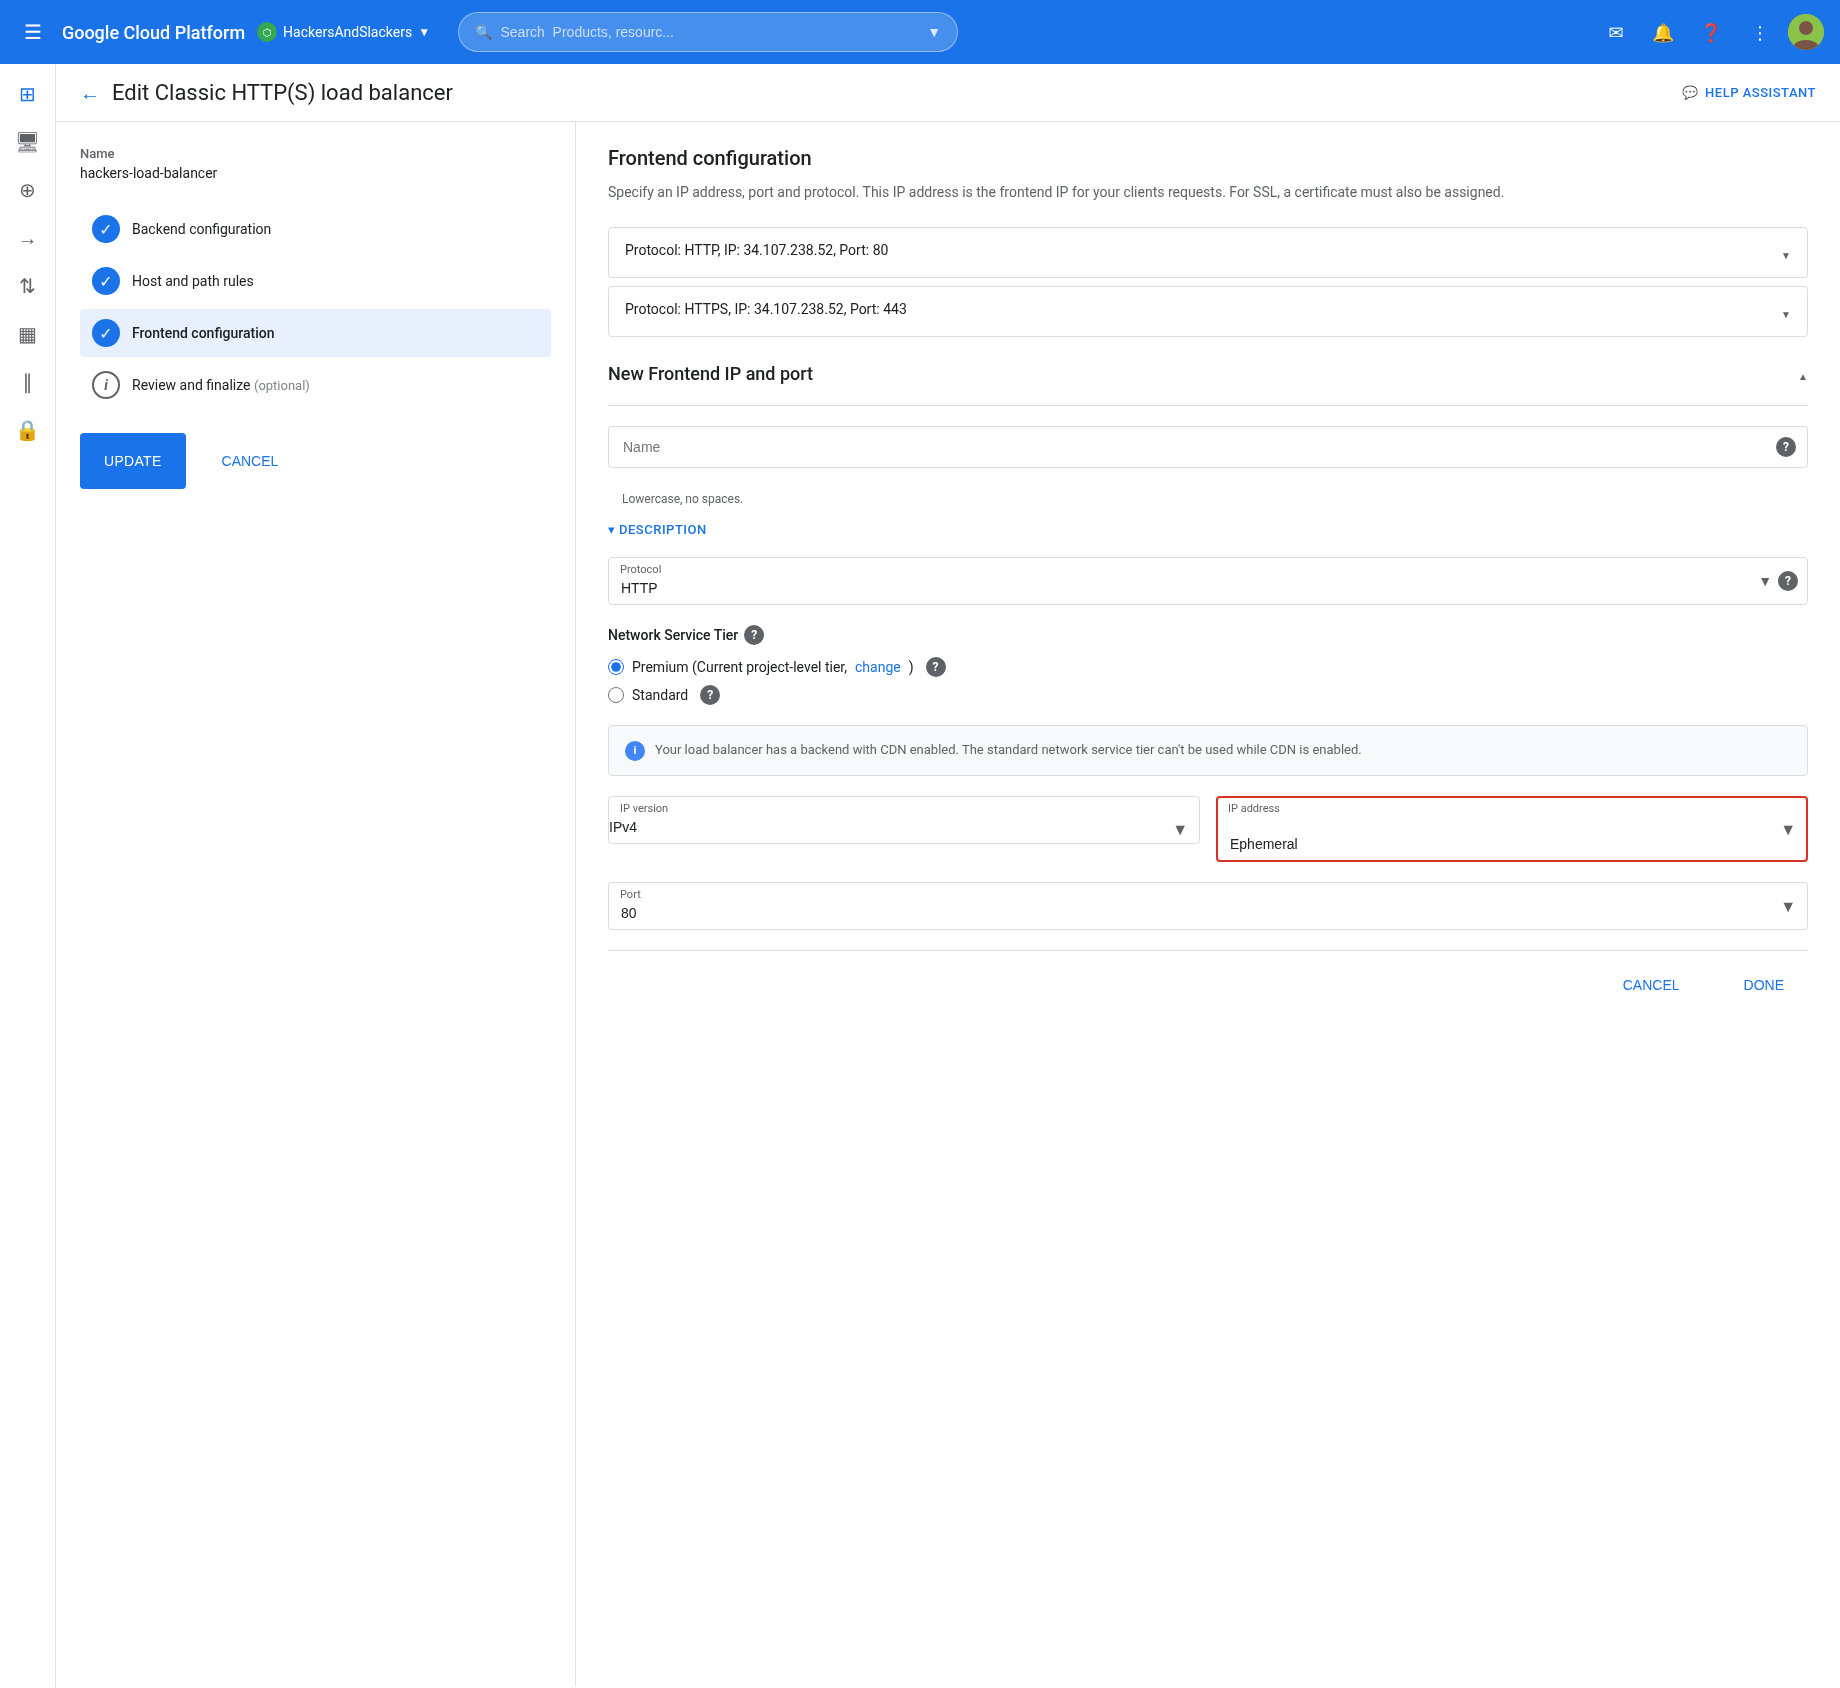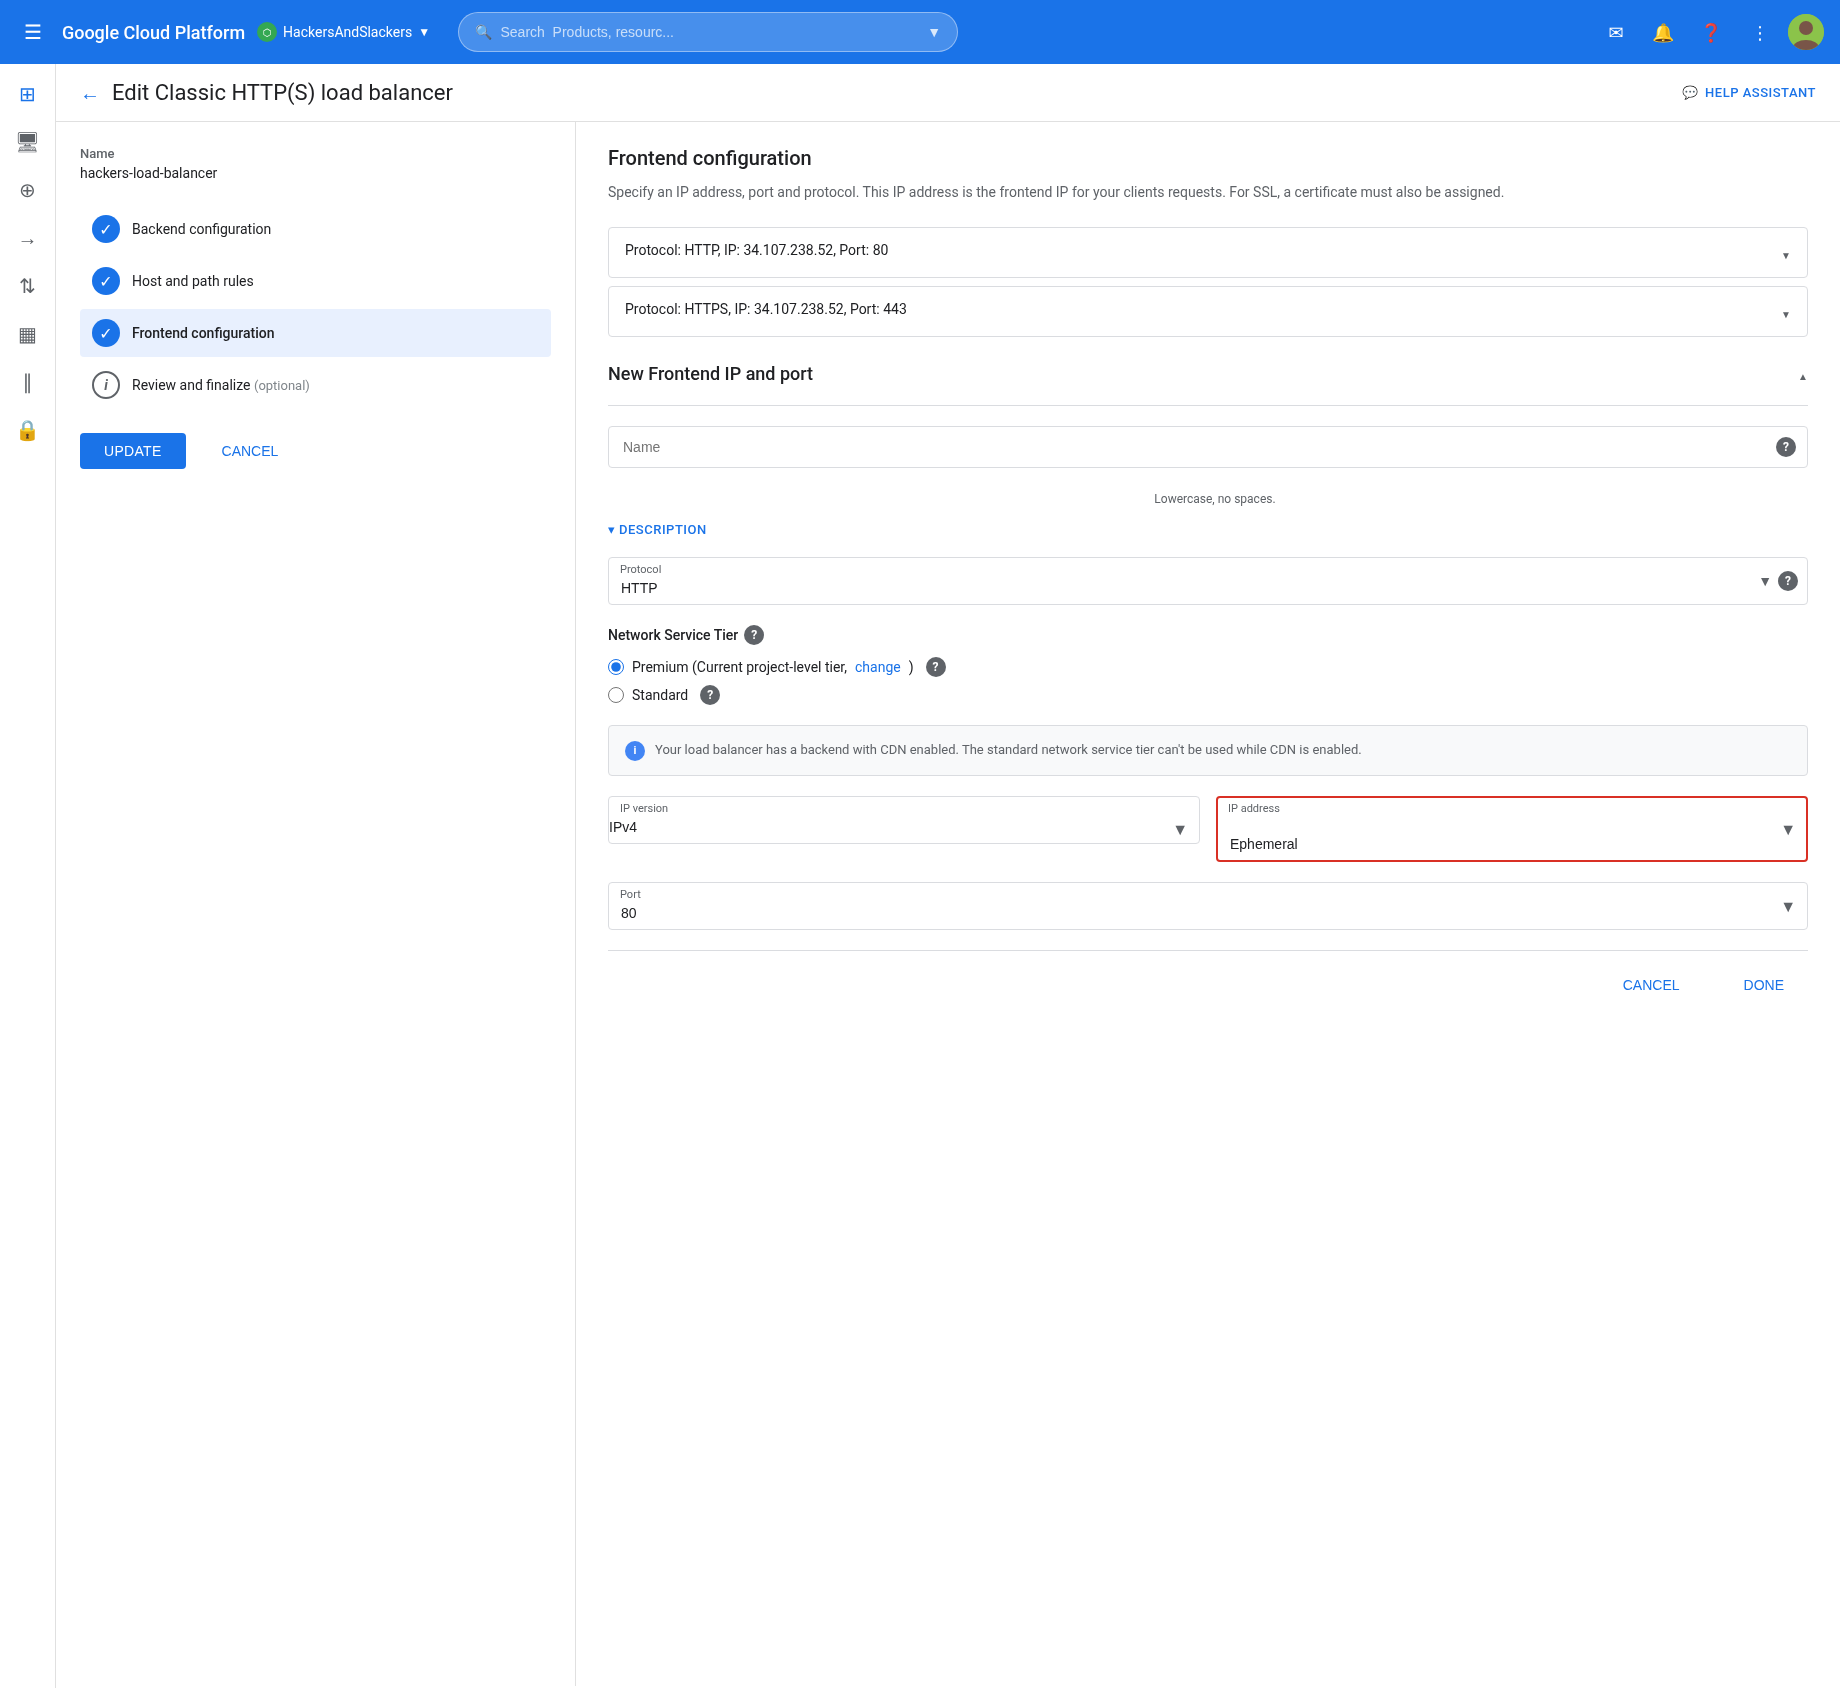--- a/index.html
+++ b/index.html
@@ -63,21 +63,21 @@
     .step-item.active { background: #e8f0fe; }
     .step-circle { width: 28px; height: 28px; border-radius: 50%; background: #1a73e8; display: flex; align-items: center; justify-content: center; flex-shrink: 0; }
     .step-circle-check { color: white; font-size: 16px; }
     .step-circle-info { width: 28px; height: 28px; border-radius: 50%; border: 2px solid #5f6368; display: flex; align-items: center; justify-content: center; flex-shrink: 0; color: #5f6368; font-style: italic; font-weight: bold; font-size: 14px; }
     .step-label { font-size: 14px; color: #202124; }
     .step-label.active { font-weight: 500; }
     .step-optional { color: #80868b; font-size: 13px; }
 
     .action-buttons { display: flex; gap: 12px; margin-top: 24px; }
     .btn-update {
-      background: #1a73e8; color: white; border: none; padding: 10px 24px;
+      background: #1a73e8; color: white; border: none; padding: 20px 24px;
       border-radius: 4px; font-size: 14px; font-weight: 500; cursor: pointer; letter-spacing: 0.3px;
     }
     .btn-cancel {
       background: transparent; color: #1a73e8; border: none; padding: 10px 24px;
       border-radius: 4px; font-size: 14px; font-weight: 500; cursor: pointer;
     }
 
     
     .right-panel { flex: 1; padding: 24px 32px; overflow-y: auto; }
 
@@ -101,21 +101,21 @@
     .new-frontend-title { font-size: 18px; font-weight: 500; color: #202124; }
     .collapse-btn { color: #5f6368; font-size: 20px; cursor: pointer; }
     .section-divider { border: none; border-top: 1px solid #dadce0; margin-bottom: 20px; }
 
     
     .form-field { position: relative; margin-bottom: 20px; }
     .form-field input, .form-field select {
       width: 100%; border: 1px solid #dadce0; border-radius: 4px; padding: 14px 14px 6px 14px;
       font-size: 14px; color: #202124; outline: none; background: white; appearance: none;
     }
-    .form-hint { font-size: 12px; color: #5f6368; margin-top: 4px; margin-left: 14px; text-align: center; }
+    .form-hint { font-size: 12px; color: #5f6368; margin-top: 4px; margin-left: 14px; }
 
     .field-with-help { display: flex; align-items: center; gap: 8px; }
     .field-with-help .form-field { flex: 1; }
     .help-icon { width: 20px; height: 20px; border-radius: 50%; background: #5f6368; color: white; display: flex; align-items: center; justify-content: center; font-size: 12px; cursor: pointer; flex-shrink: 0; font-weight: bold; }
 
     .description-toggle { display: flex; align-items: center; gap: 4px; color: #1a73e8; cursor: pointer; font-size: 13px; font-weight: 500; letter-spacing: 0.5px; margin-bottom: 20px; }
 
     
     .nst-section { margin-bottom: 20px; }
     .nst-title { display: flex; align-items: center; gap: 6px; font-size: 14px; font-weight: 500; margin-bottom: 12px; }

